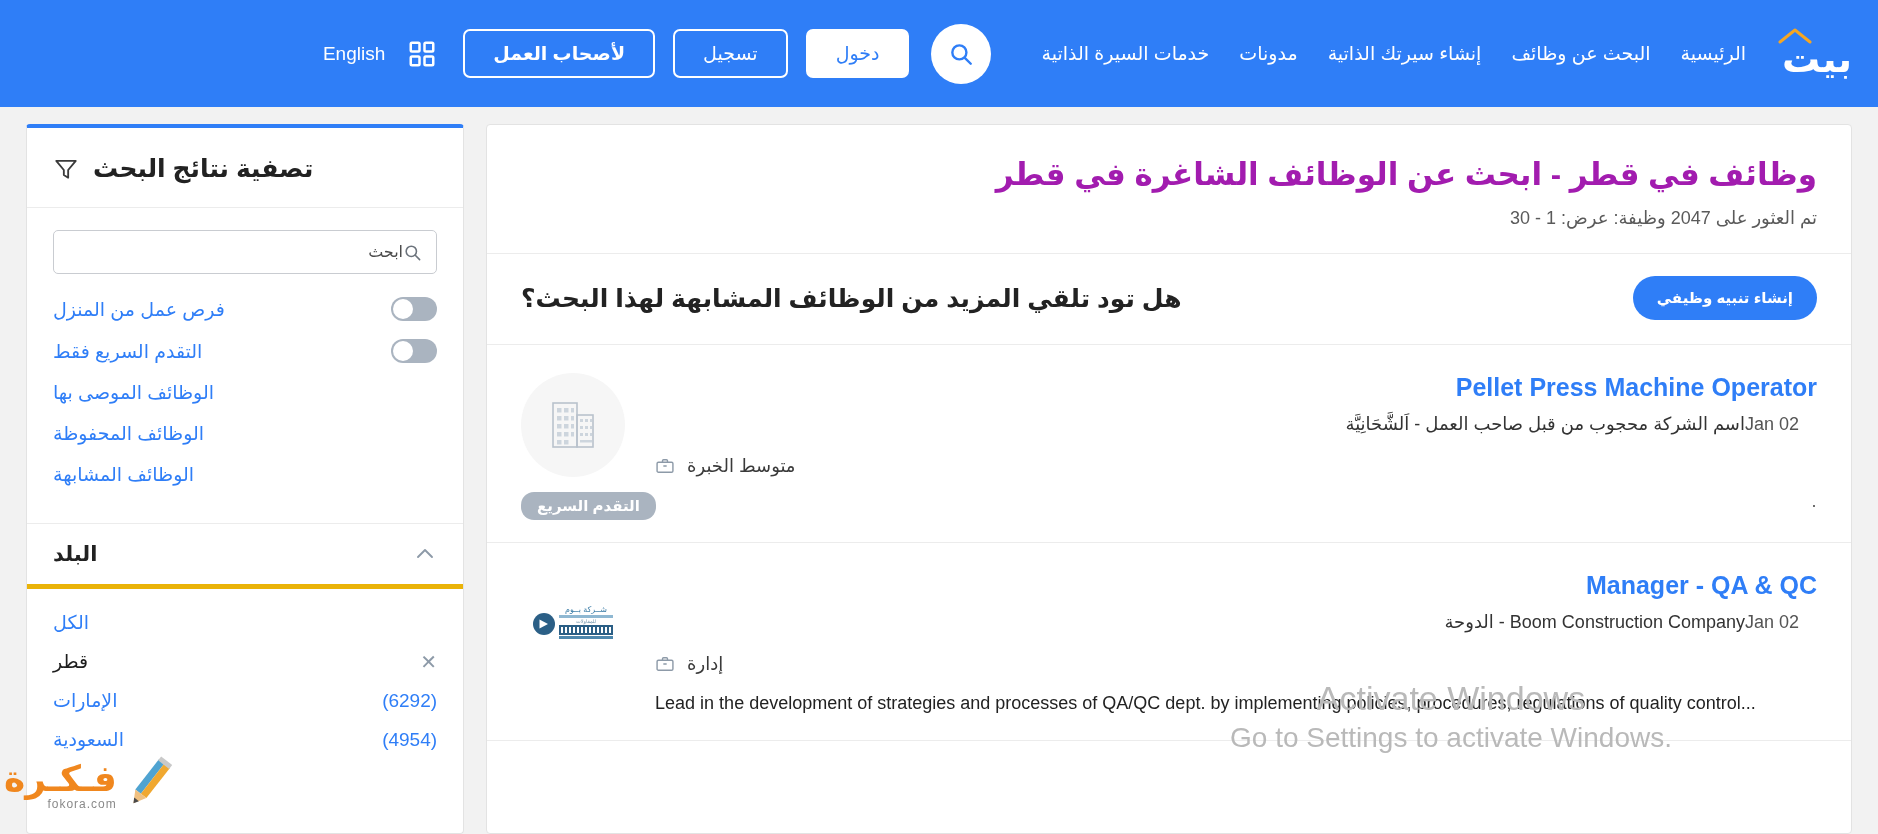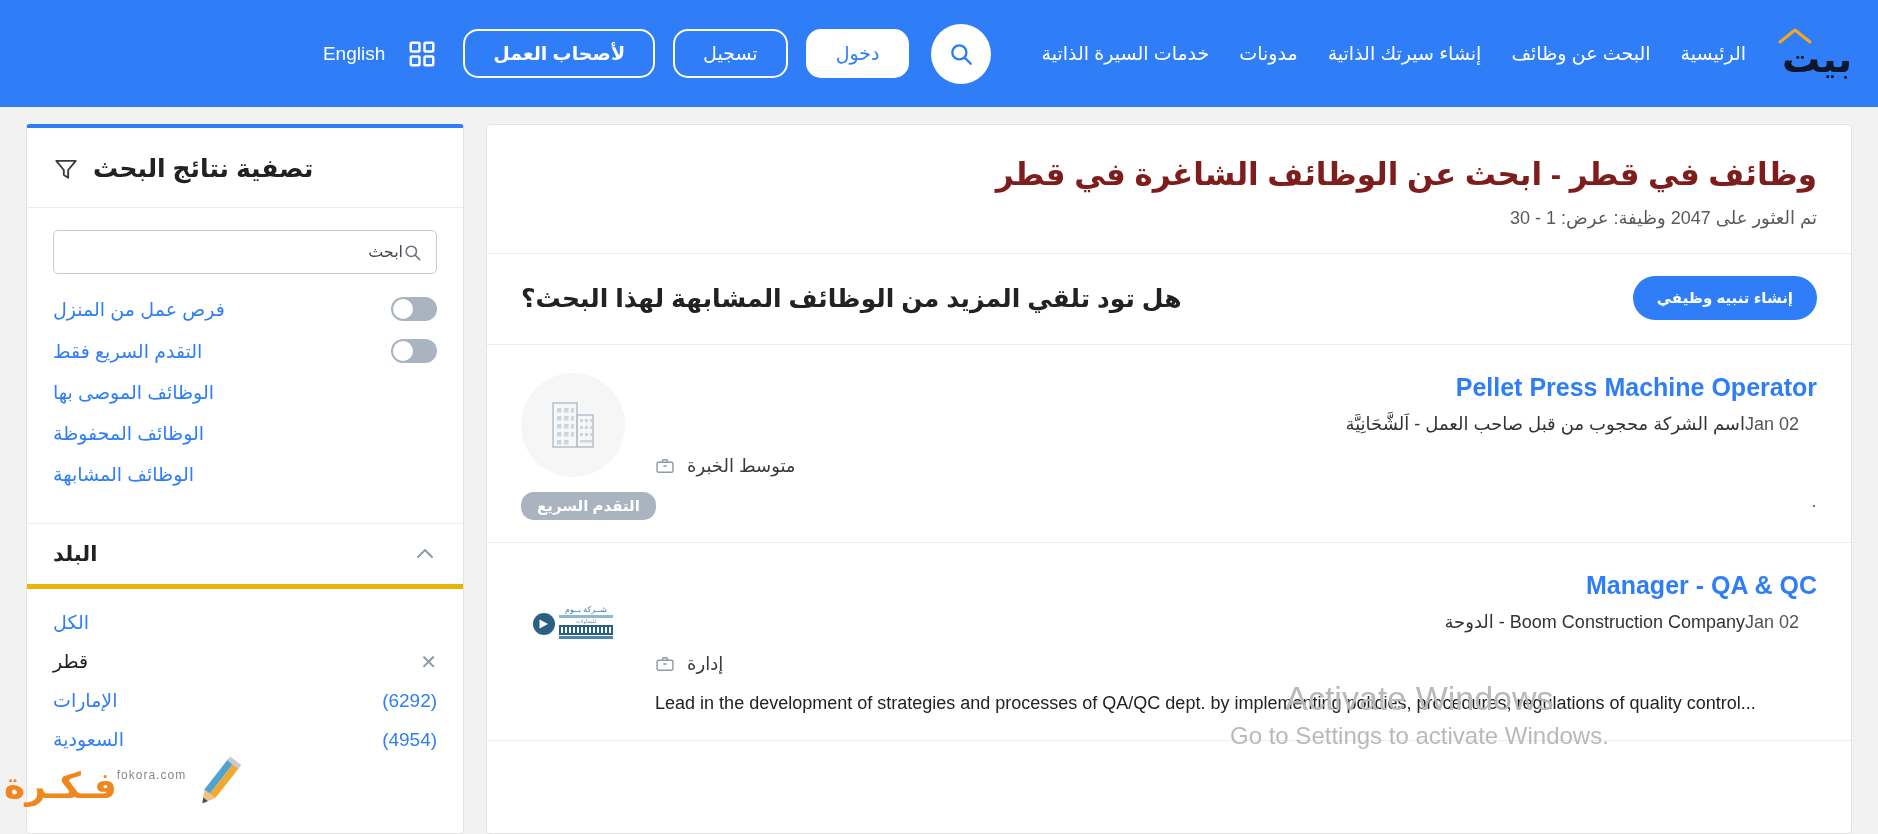--- a/index.html
+++ b/index.html
@@ -14,41 +14,41 @@
 
   
   .header{
     height:107px; background:#2f7ef7; width:100%;
     display:flex; align-items:center; padding:0 26px 0 18px;
     position:relative;
   }
   .logo-wrap{ display:flex; align-items:flex-end; gap:0; margin-left:34px; }
   .logo{ position:relative; padding-top:10px; }
   .logo-text{
-    font-size:38px; font-weight:700; color:#0f172a; line-height:1;
+    font-size:38px; font-weight:700; color:#ffffff; line-height:1;
     letter-spacing:1px;
   }
   .logo-roof{
     position:absolute; top:-2px; left:-4px; width:34px; height:16px;
   }
   .nav{ display:flex; align-items:center; gap:26px; margin-left:26px; }
   .nav-item{
     color:#ffffff; font-size:19px; white-space:nowrap; cursor:pointer;
     padding:6px 2px;
   }
 
   .search-circle{
     width:60px;height:60px;border-radius:50%;background:#fff;
     display:flex;align-items:center;justify-content:center;cursor:pointer;
     margin:0 22px; flex:none;
   }
   .search-circle svg{ stroke:#2f7ef7; }
 
   .btn{
-    font-size:19px; border-radius:15px; padding:11px 28px; cursor:pointer;
+    font-size:19px; border-radius:7px; padding:11px 28px; cursor:pointer;
     white-space:nowrap; border:2px solid #ffffff; background:transparent; color:#fff;
     font-family:inherit;
   }
   .btn-login{ background:#ffffff; color:#2f7ef7; border-color:#ffffff; font-weight:400;}
   .btn-register{ margin-right:18px; }
   .btn-employers{ margin-right:18px; font-weight:700;}
   .grid-icon{ margin-right:26px; cursor:pointer; display:flex; }
   .lang{ color:#fff; font-size:19px; margin-right:22px; cursor:pointer; font-family:"Liberation Sans",sans-serif;}
 
   
@@ -60,21 +60,21 @@
     width:1372px; background:#fff; border:1px solid #e3e3e3; border-radius:4px;
     overflow:hidden; align-self:stretch;
   }
   .side-col{
     width:440px; background:#fff; border:1px solid #e3e3e3; border-radius:4px;
     border-top:4px solid #2f7ef7; align-self:stretch; overflow:hidden;
   }
 
   
   .results-head{ padding:30px 34px 24px 34px; border-bottom:1px solid #ececec; }
-  .results-title{ font-size:31px; font-weight:700; color:#7f1d1d; line-height:1.3; text-align:right;}
+  .results-title{ font-size:31px; font-weight:700; color:#a21caf; line-height:1.3; text-align:right;}
   .results-count{ font-size:18px; color:#5a5a5a; margin-top:12px; text-align:right;}
 
   .alert-row{
     display:flex; align-items:center; justify-content:space-between;
     padding:22px 34px 24px 34px; border-bottom:1px solid #ececec;
   }
   .alert-text{ font-size:25px; font-weight:700; color:#222; }
   .alert-btn{
     background:#2f7ef7; color:#fff; border:none; border-radius:22px;
     font-size:15px; padding:13px 24px; cursor:pointer; font-family:inherit;
@@ -158,27 +158,27 @@
   .country-name.active{ color:#1d1d1d; cursor:default; }
   .count{ color:#2f7ef7; }
   .x-btn{ color:#8d9aa8; font-size:20px; cursor:pointer; line-height:1; }
 
   
   .activate-wm{
     position:absolute; left:1230px; top:680px; color:#b9b9b9; pointer-events:none;
     text-align:center; font-family:"Liberation Sans",sans-serif; direction:ltr; z-index:50;
   }
   .activate-wm .l1{ font-size:34px; line-height:1.1; }
-  .activate-wm .l2{ font-size:24px; margin-top:5px; }
+  .activate-wm .l2{ font-size:28px; margin-top:5px; }
 
   .fokora-wm{
     position:absolute; left:4px; top:755px; display:flex; align-items:center;
     gap:4px; pointer-events:none; z-index:60; direction:ltr;
   }
-  .fokora-text{ display:flex; flex-direction:row; align-items:flex-start; }
+  .fokora-text{ display:flex; flex-direction:column; align-items:flex-end; }
   .fokora-ar{ color:#f0871e; font-size:36px; font-weight:700; line-height:1; }
   .fokora-en{ color:#8a8a8a; font-size:12px; letter-spacing:1px; font-family:"Liberation Sans",sans-serif;}
 </style>
 </head>
 <body>
 
 <div class="header">
 
   <div class="logo-wrap">
     <div class="logo">

